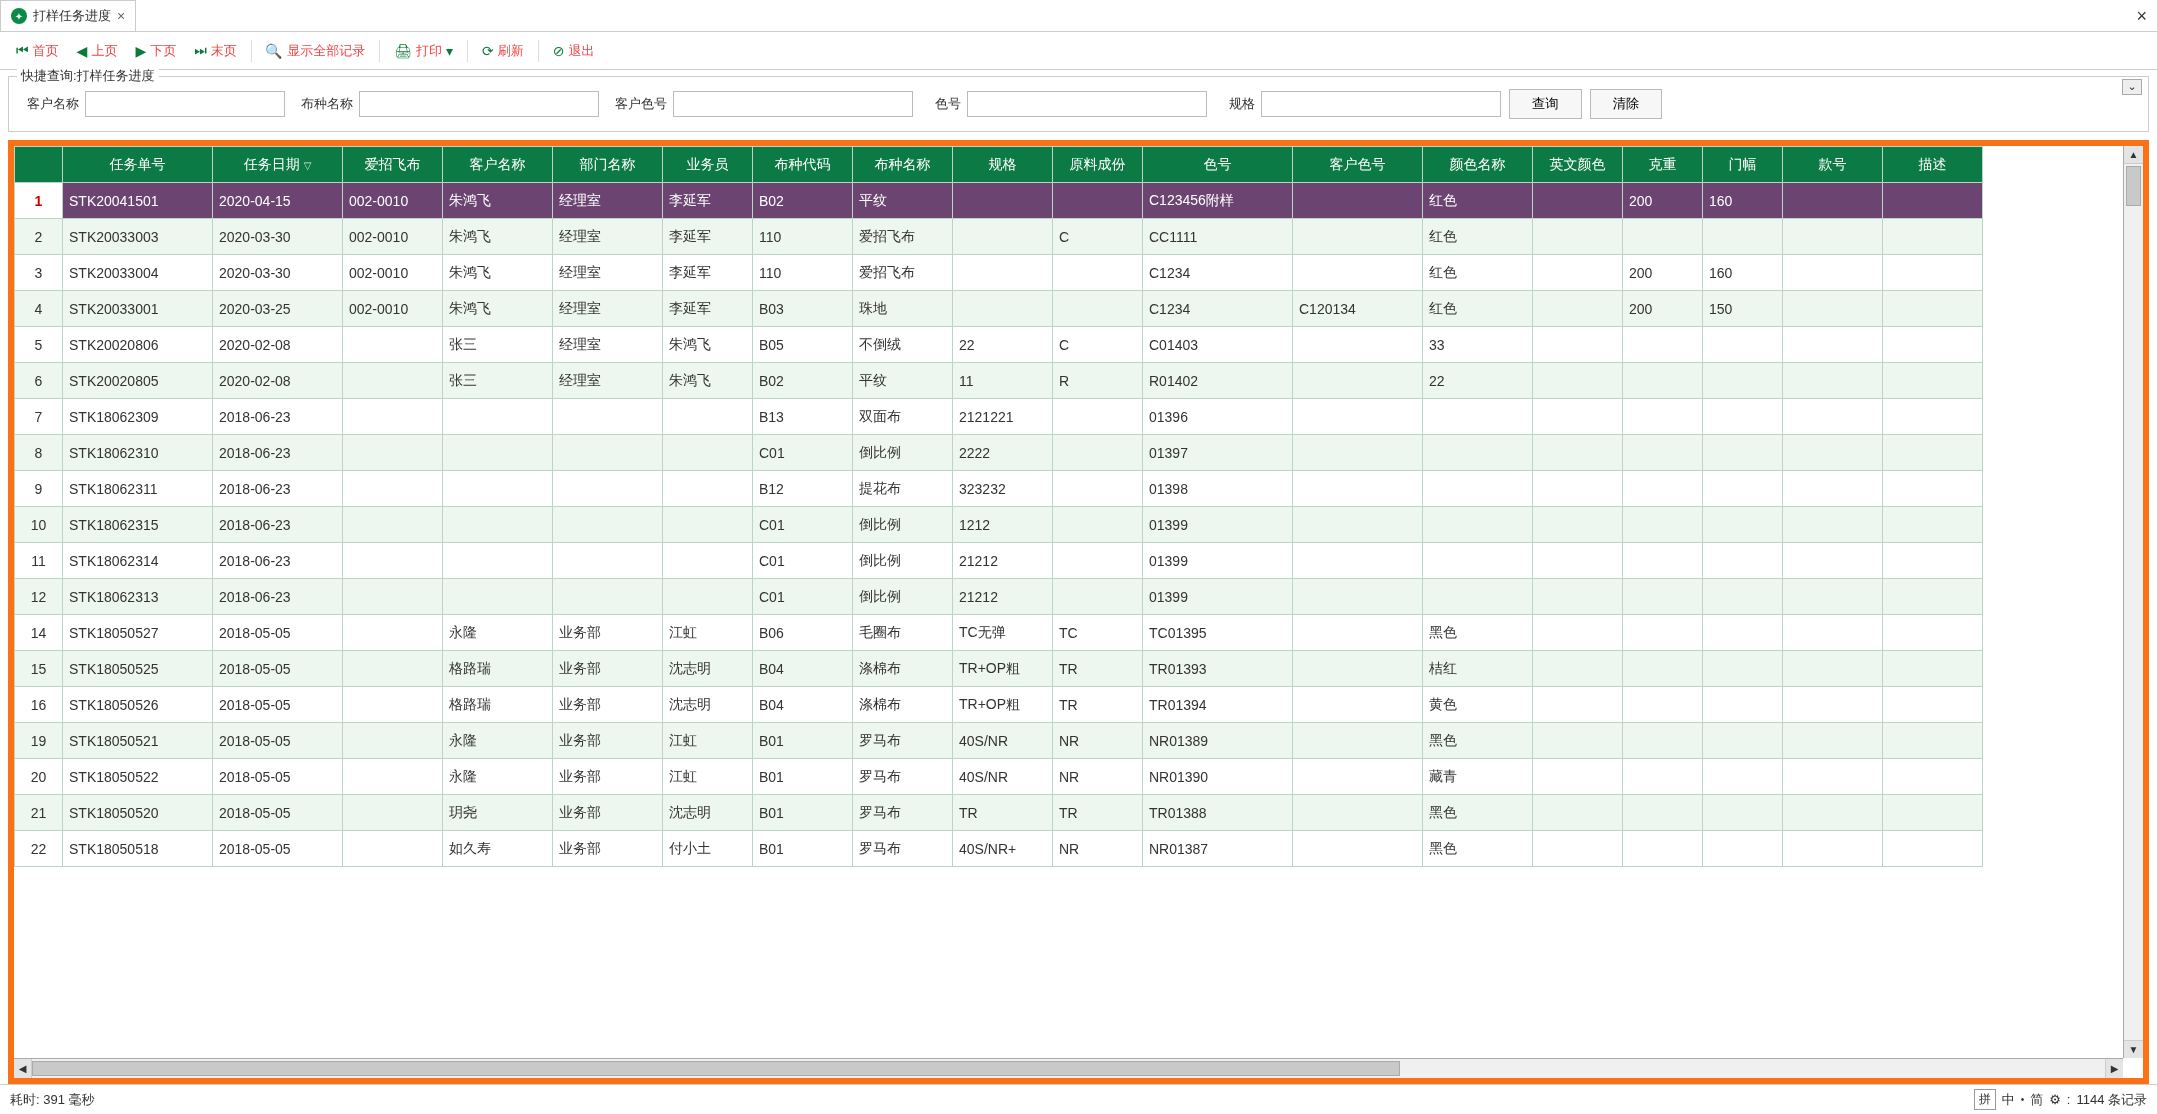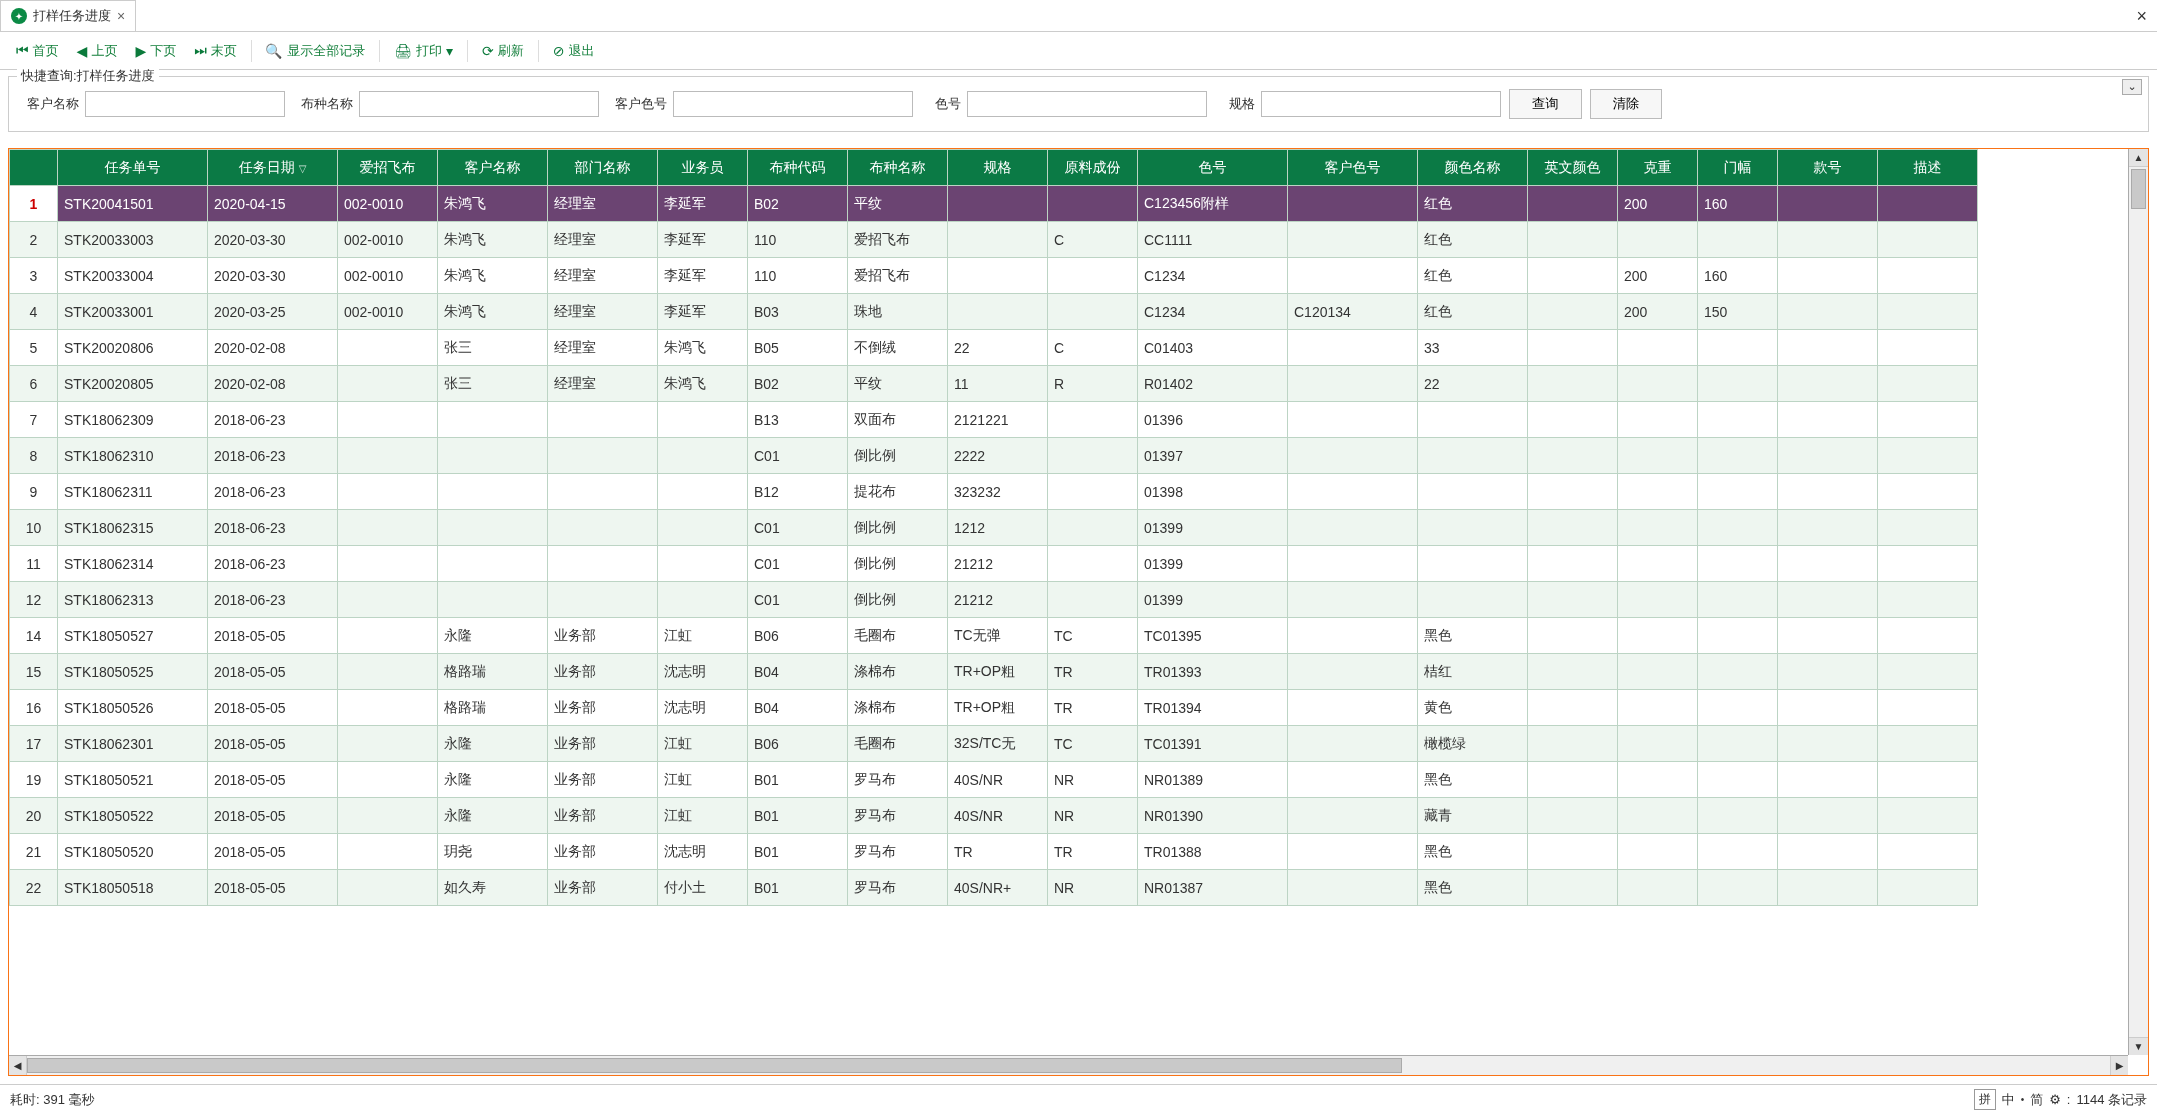--- a/index.html
+++ b/index.html
@@ -10,32 +10,32 @@
 .tab-bar { height: 32px; border-bottom: 1px solid #ccc; display: flex; align-items: flex-end; position: relative; }
 .tab { display: flex; align-items: center; padding: 6px 10px; border: 1px solid #ccc; border-bottom: none; background: #fff; gap: 6px; }
 .tab-icon-globe { width: 16px; height: 16px; border-radius: 50%; background: #0b8a45; display: inline-flex; align-items: center; justify-content: center; color: #fff; font-size: 10px; }
 .tab-close { cursor: pointer; color: #666; font-size: 14px; }
 .window-close { position: absolute; right: 10px; top: 6px; cursor: pointer; font-size: 18px; color: #333; }
 
 .toolbar { height: 38px; border-bottom: 1px solid #ccc; display: flex; align-items: center; padding: 0 8px; gap: 2px; }
 .tb-btn { display: flex; align-items: center; gap: 4px; padding: 4px 8px; cursor: pointer; color: #0b7a3b; }
 .tb-sep { width: 1px; height: 22px; background: #ddd; margin: 0 4px; }
 .tb-btn .ic { font-size: 14px; }
-.tb-btn .txt { color: #15803d; }
+.tb-btn .txt { color: #ef4444; }
 
 .search-panel { border: 1px solid #ccc; margin: 6px 8px 8px 8px; padding: 6px 10px 12px 10px; position: relative; }
 .search-title { position: absolute; top: -10px; left: 8px; background: #fff; padding: 0 4px; }
 .search-row { display: flex; align-items: center; gap: 8px; margin-top: 6px; }
 .search-group { display: flex; align-items: center; gap: 6px; }
 .search-group input { height: 26px; border: 1px solid #bbb; padding: 0 6px; }
 .search-group .lbl { min-width: 60px; text-align: right; }
 .btn { height: 30px; padding: 0 22px; border: 1px solid #bbb; background: #f7f7f7; cursor: pointer; }
 .collapse-btn { position: absolute; right: 6px; top: 2px; width: 20px; height: 16px; border: 1px solid #aaa; background: #eee; line-height: 12px; text-align: center; cursor: pointer; font-size: 11px; }
 
-.grid-wrap { flex: 1 1 auto; margin: 8px 8px; border: 1px solid #f97316; position: relative; overflow: hidden; }
+.grid-wrap { flex: 1 1 auto; margin: 0 8px; border: 6px solid #f97316; position: relative; overflow: hidden; }
 .grid-scroll { position: absolute; inset: 0 20px 20px 0; overflow: hidden; }
 .grid { border-collapse: collapse; table-layout: fixed; }
 .grid th, .grid td { border: 1px solid #bcd4c4; height: 36px; padding: 0 6px; white-space: nowrap; overflow: hidden; text-overflow: ellipsis; font-size: 14px; }
 .grid thead th { background: #0b7a45; color: #fff; font-weight: normal; text-align: center; position: sticky; top: 0; }
 .grid .rownum-h { background: #0b7a45; width: 48px; }
 .grid .rownum { background: #f2f2f2; text-align: center; font-weight: normal; color: #333; }
 .grid tbody tr:nth-child(even) td { background: #eef6f0; }
 .grid tbody tr:nth-child(odd) td { background: #ffffff; }
 .grid tbody tr.selected td { background: #6b4472 !important; color: #fff !important; }
 .grid tbody tr.selected .rownum { background: #fff !important; color: #c00 !important; font-weight: bold; }
@@ -475,41 +475,20 @@
               <td style="width:150px">TR01394</td>
               <td style="width:130px"></td>
               <td style="width:110px">黄色</td>
               <td style="width:90px"></td>
               <td style="width:80px"></td>
               <td style="width:80px"></td>
               <td style="width:100px"></td>
               <td style="width:100px"></td>
             </tr>
             <tr>
-              <td class="rownum">17</td>
-              <td style="width:150px">STK18062301</td>
-              <td style="width:130px">2018-05-05</td>
-              <td style="width:100px"></td>
-              <td style="width:110px">永隆</td>
-              <td style="width:110px">业务部</td>
-              <td style="width:90px">江虹</td>
-              <td style="width:100px">B06</td>
-              <td style="width:100px">毛圈布</td>
-              <td style="width:100px">32S/TC无</td>
-              <td style="width:90px">TC</td>
-              <td style="width:150px">TC01391</td>
-              <td style="width:130px"></td>
-              <td style="width:110px">橄榄绿</td>
-              <td style="width:90px"></td>
-              <td style="width:80px"></td>
-              <td style="width:80px"></td>
-              <td style="width:100px"></td>
-              <td style="width:100px"></td>
-            </tr>
-            <tr>
               <td class="rownum">19</td>
               <td style="width:150px">STK18050521</td>
               <td style="width:130px">2018-05-05</td>
               <td style="width:100px"></td>
               <td style="width:110px">永隆</td>
               <td style="width:110px">业务部</td>
               <td style="width:90px">江虹</td>
               <td style="width:100px">B01</td>
               <td style="width:100px">罗马布</td>
               <td style="width:100px">40S/NR</td>

